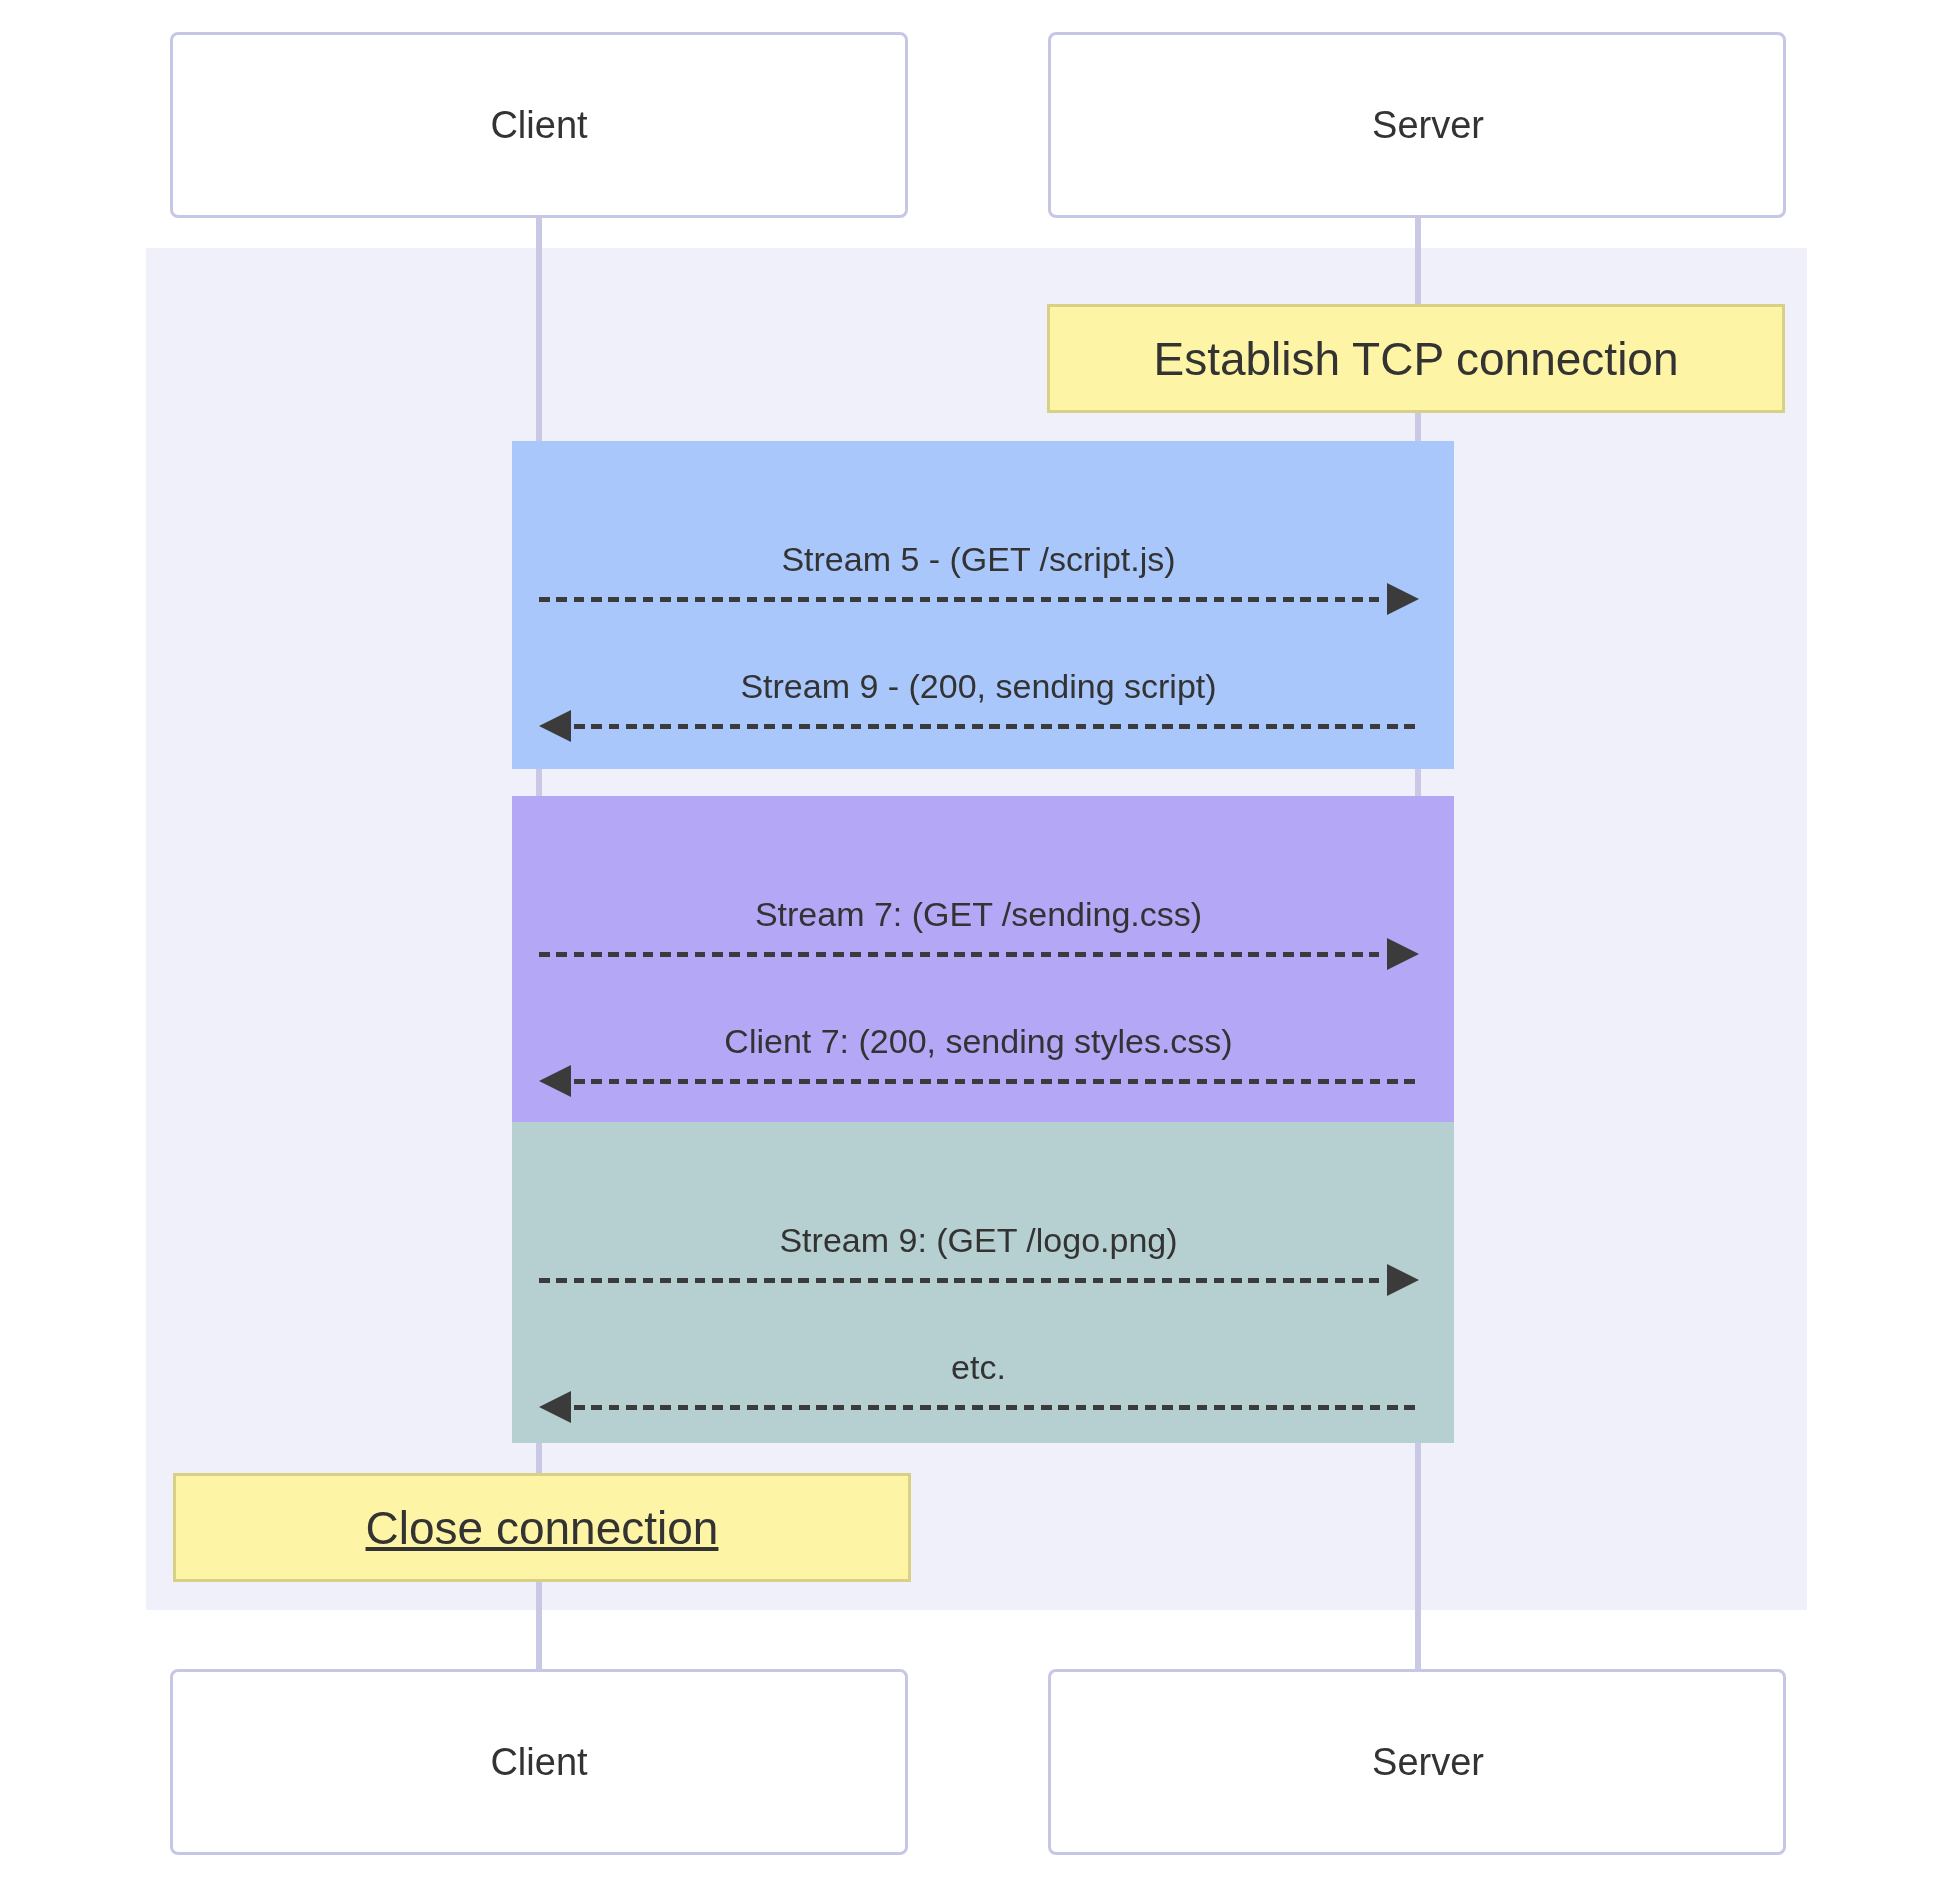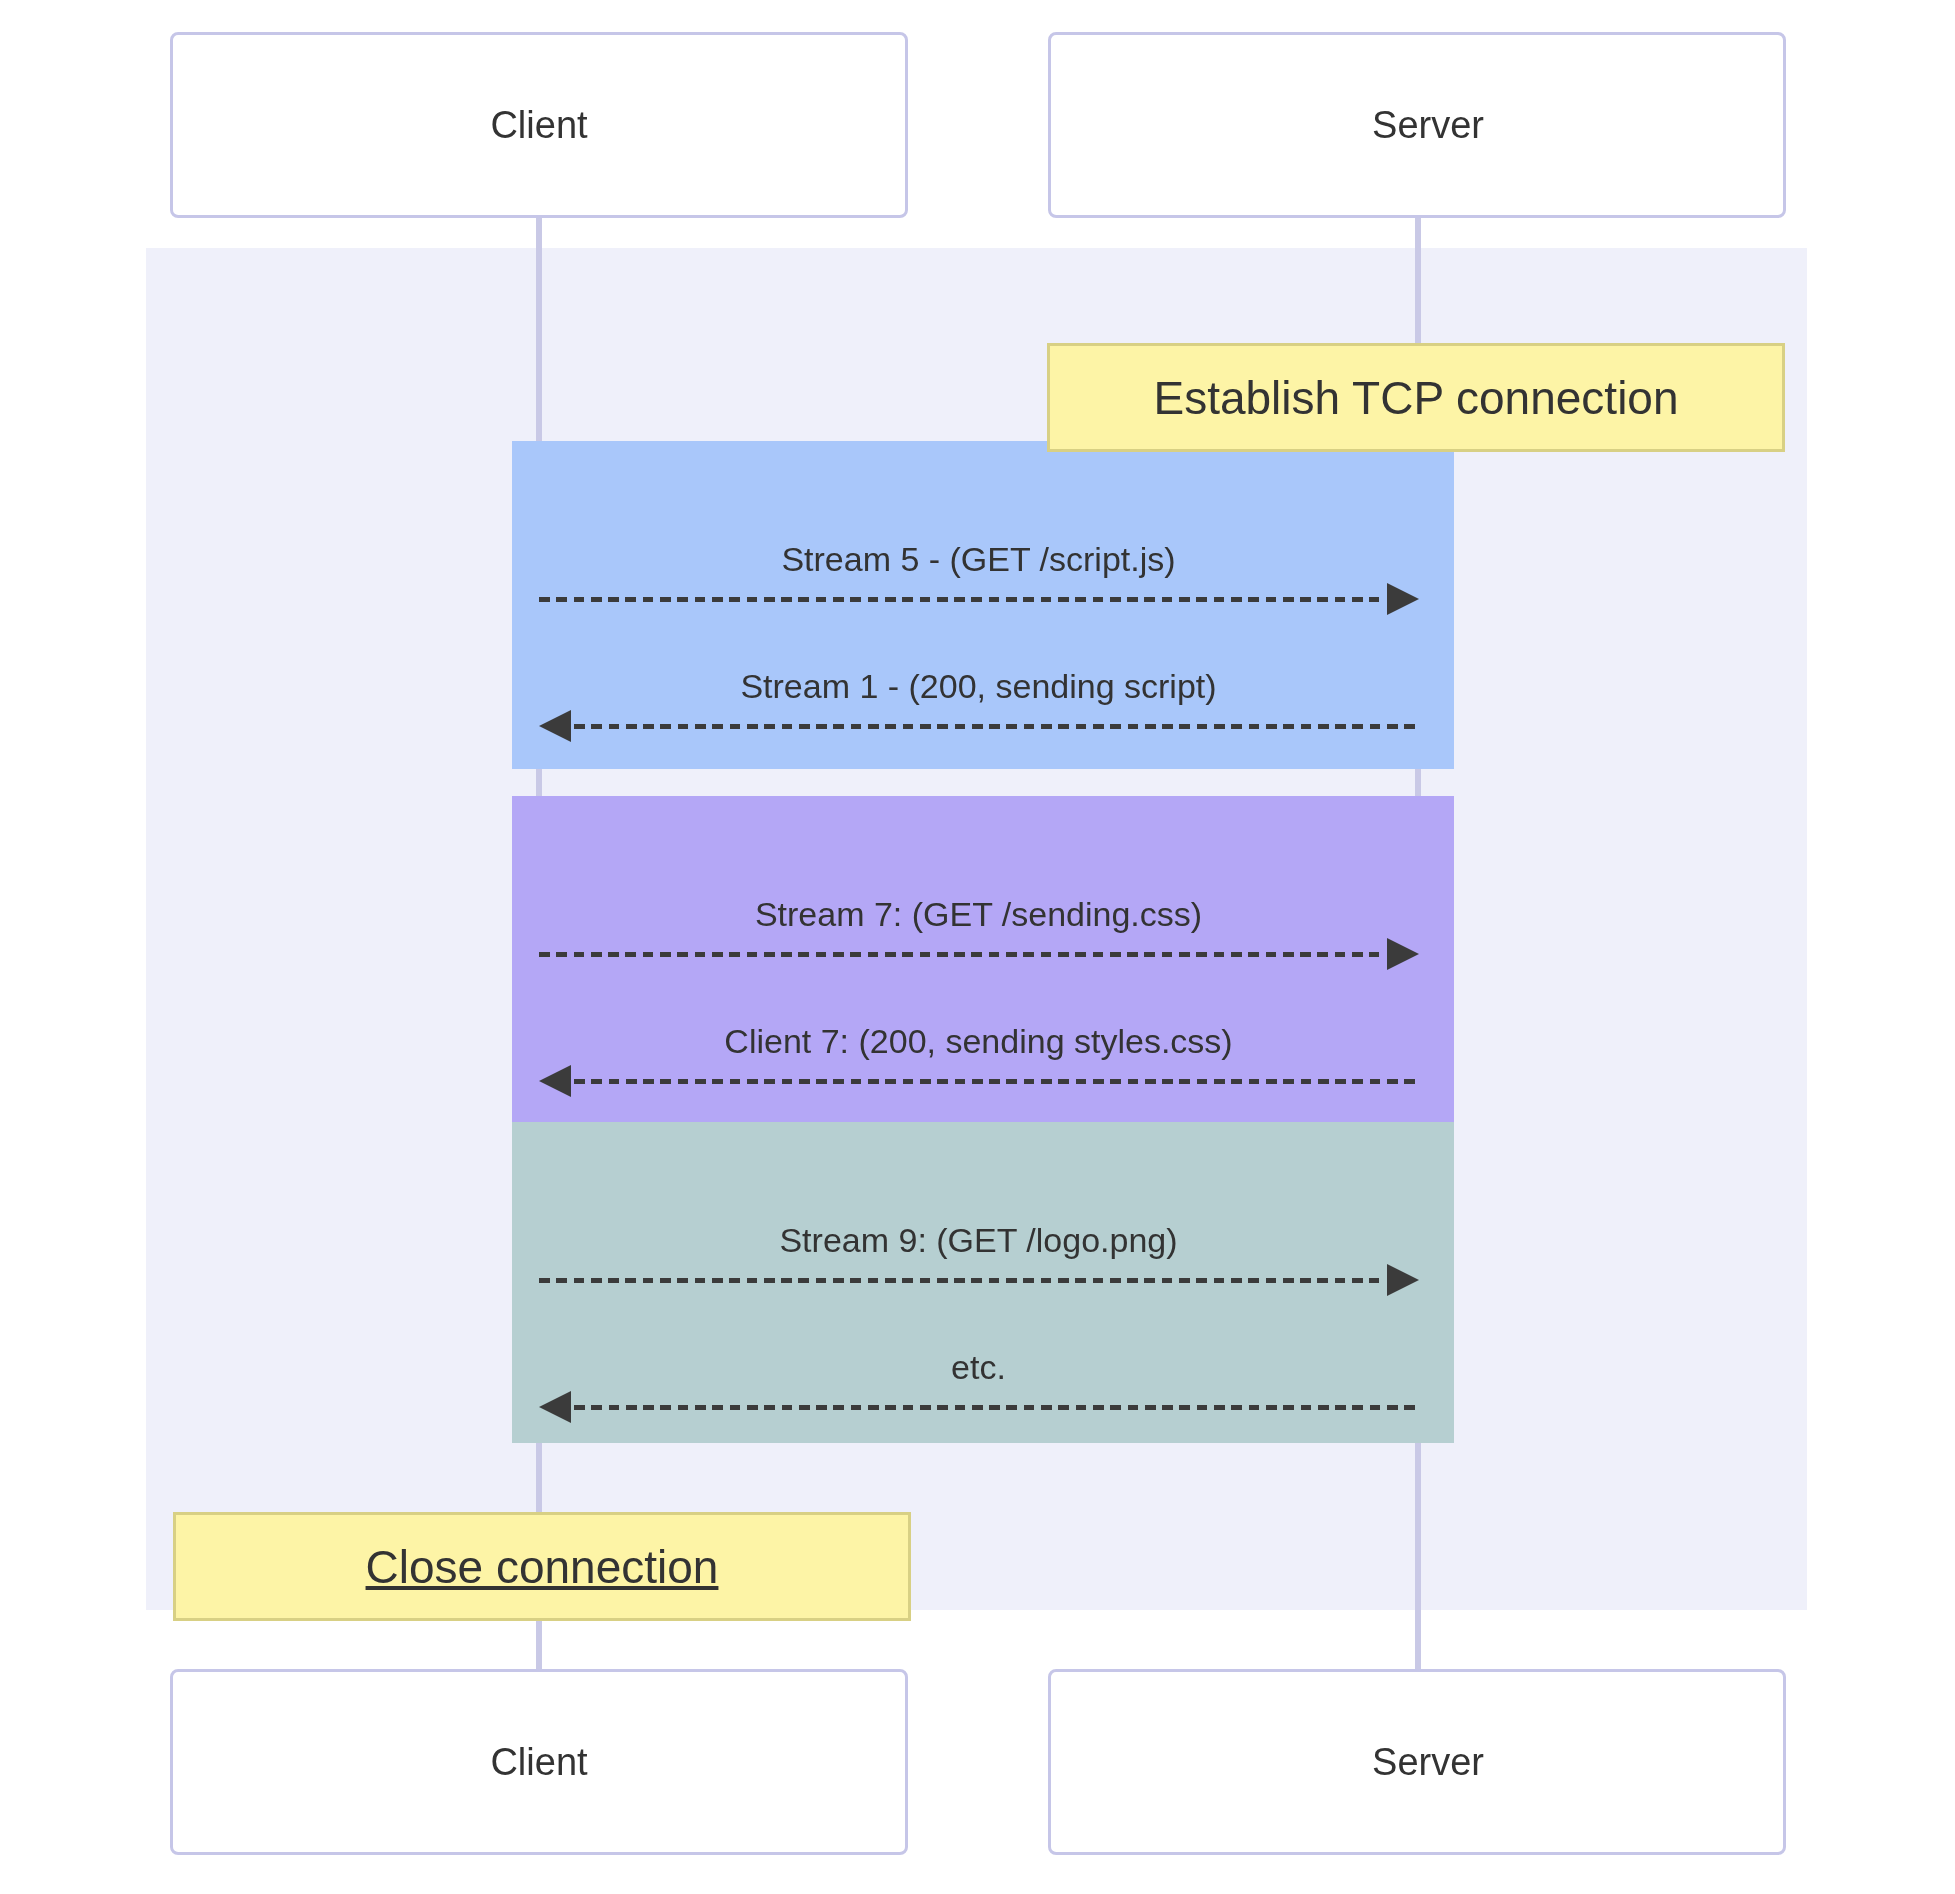--- a/index.html
+++ b/index.html
@@ -40,21 +40,20 @@
   .actor.top{top:32px;}
   .actor.bottom{top:1669px;}
   
   .note{
     position:absolute;
     height:109px;width:738px;
     border:3.1px solid #D8D084;
     display:flex;align-items:center;justify-content:center;
     font-size:46px;
     box-sizing:border-box;
-    margin-top:39px;
   }
   .note.establish{left:1047px;top:304px;}
   .note.close{left:173px;top:1473px;}
   
   .group{
     position:absolute;
     left:512px;width:942px;
   }
   .group.g1{top:441px;height:328px;}
   .group.g2{top:796px;height:328px;}
@@ -100,21 +99,21 @@
   <div class="lifeline client"></div>
   <div class="lifeline server"></div>
 
   <div class="group g1" style="background-color: rgb(169, 199, 250);">
     <div class="msg msg1 dir-right">
       <div class="msg-label">Stream 5 - (GET /script.js)</div>
       <div class="msg-line"></div>
       <div class="arrow-head"></div>
     </div>
     <div class="msg msg2 dir-left">
-      <div class="msg-label">Stream 1 - (200, sending script)</div>
+      <div class="msg-label">Stream 9 - (200, sending script)</div>
       <div class="msg-line"></div>
       <div class="arrow-head"></div>
     </div>
   </div>
 
   <div class="group g2" style="background-color: rgb(180, 167, 246);">
     <div class="msg msg1 dir-right">
       <div class="msg-label">Stream 7: (GET /sending.css)</div>
       <div class="msg-line"></div>
       <div class="arrow-head"></div>

